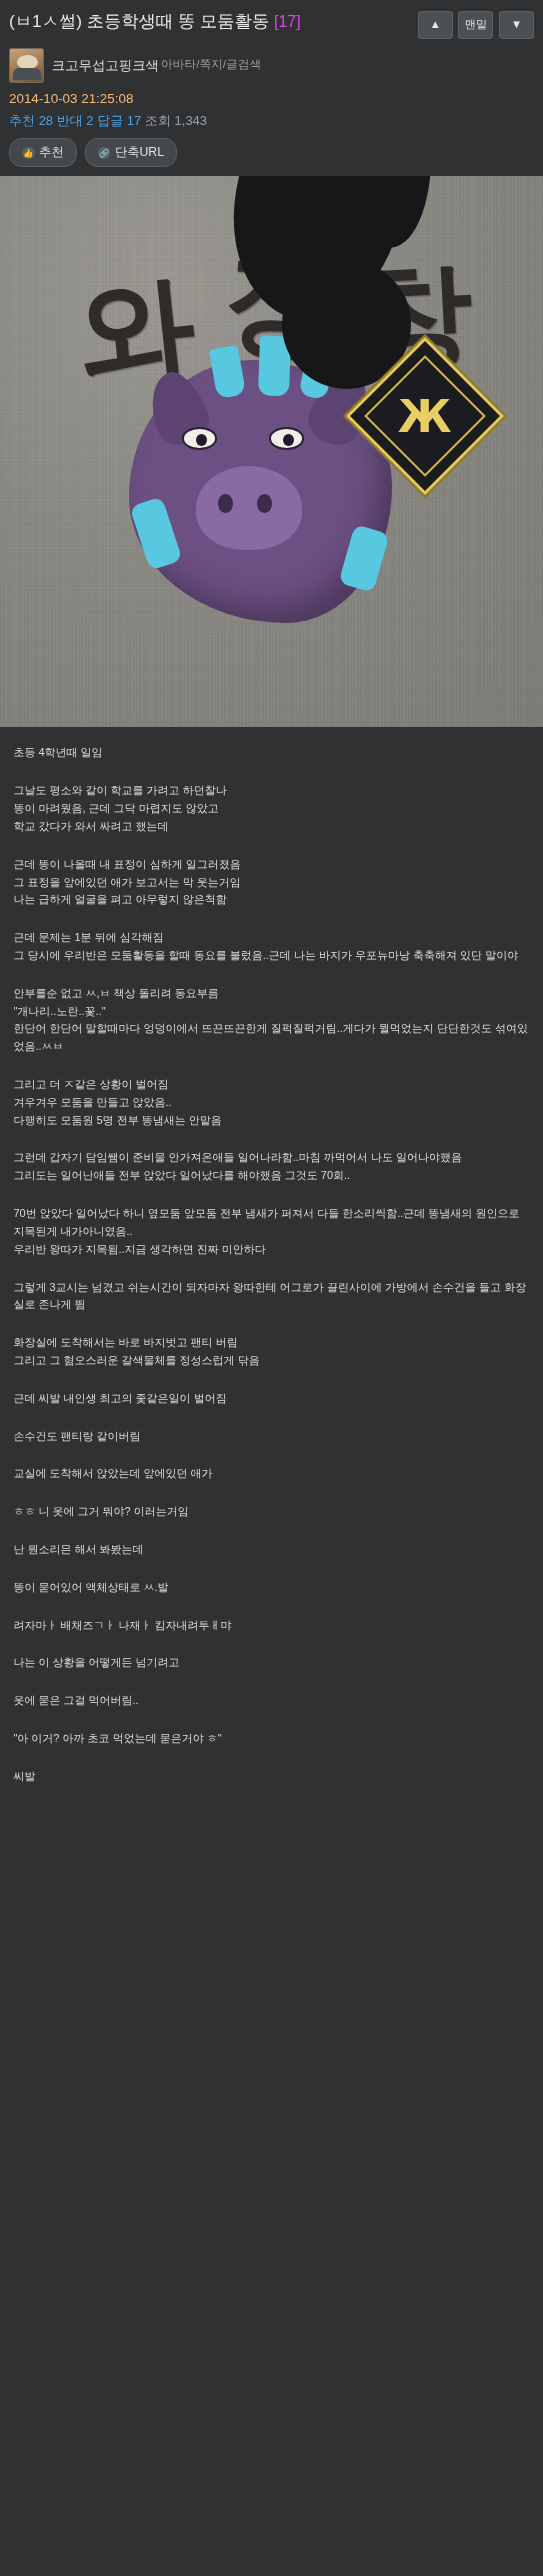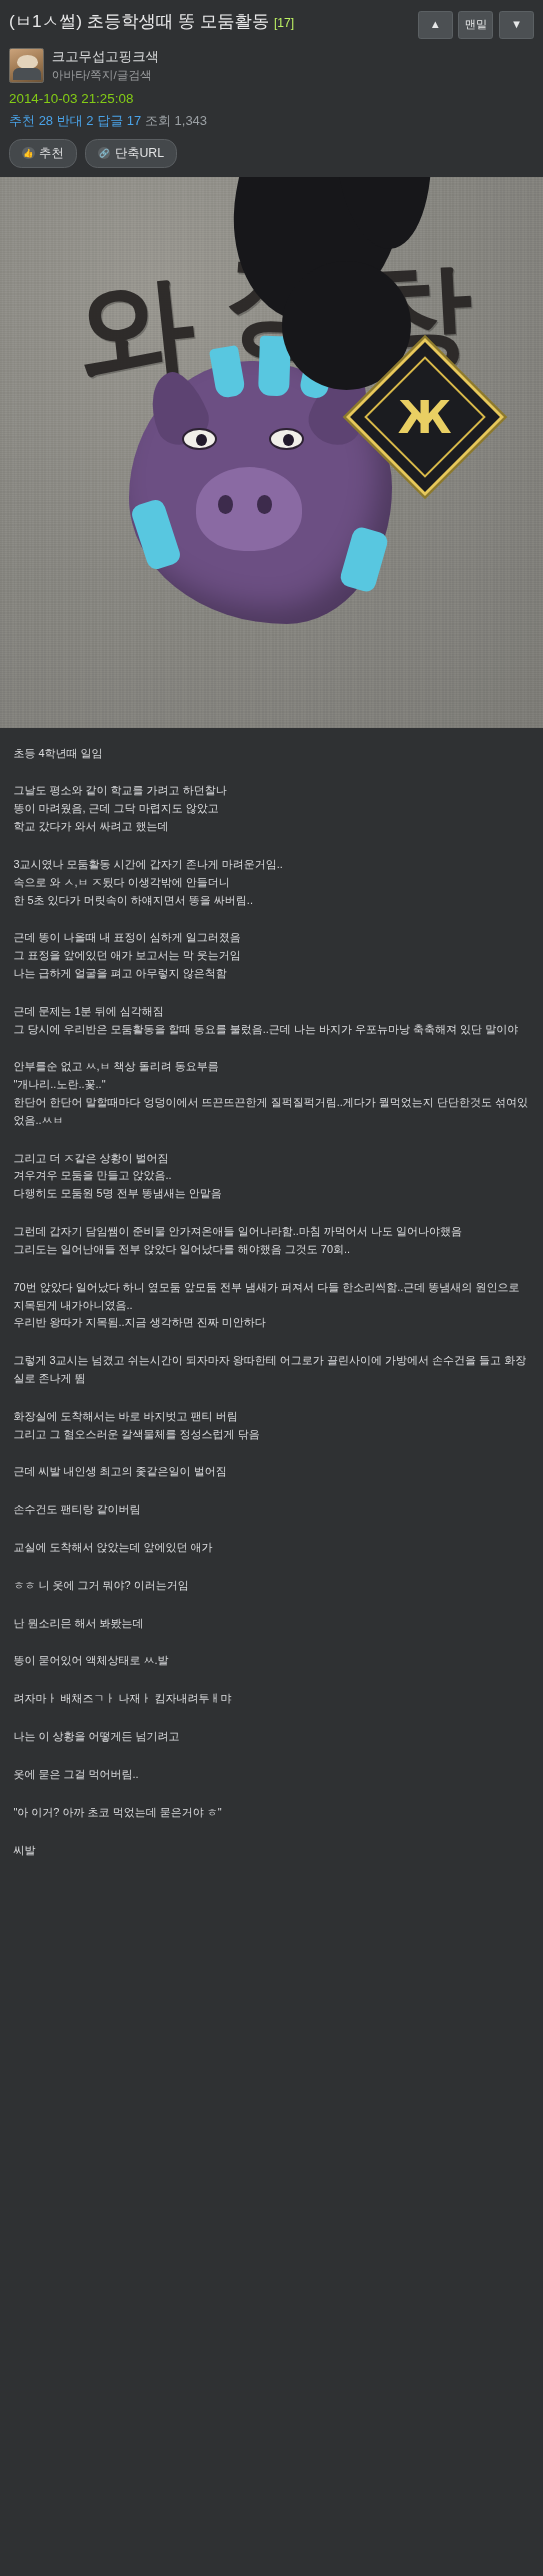--- a/index.html
+++ b/index.html
@@ -27,22 +27,22 @@
   .title-text {
     flex: 1;
     color: #e9e9ea;
     font-size: 17.3px;
     line-height: 1.35;
     font-weight: 400;
     padding-right: 7.8px;
     word-break: break-all;
   }
   .title-count {
-    color: #bef264;
-    font-size: 12px;
+    color: #d946ef;
+    font-size: 16px;
   }
   .title-btns {
     display: flex;
     gap: 5.6px;
     padding-top: 1.1px;
   }
   .tbtn {
     width: 35px;
     height: 28px;
     background: #4c5053;
@@ -82,28 +82,28 @@
     background: #e3d3bb;
   }
   .avatar::after {
     content: "";
     position: absolute;
     left: 3.4px; bottom: 2.2px;
     width: 28px; height: 12.3px;
     border-radius: 5.6px 5.6px 0 0;
     background: #4a4f53;
   }
-  .author-meta { display: flex; flex-direction: column; gap: 2.2px; }
+  .author-meta { display: flex; gap: 2.2px; }
   .author-name { color: #d9dadb; font-size: 13.4px; }
   .author-sub { color: #9a9c9e; font-size: 11.7px; }
 
   
   .datestamp {
     padding: 4.5px 9px 1.1px 9px;
-    color: #84cc16;
+    color: #fdba74;
     font-size: 13.4px;
   }
   .stats {
     padding: 4.5px 9px 6.7px 9px;
     font-size: 13px;
     color: #9ba0a4;
   }
   .stats .hl { color: #4aa3e8; }
   .stats .sep { color: #6e7276; }
 
@@ -387,23 +387,20 @@
         <span class="emblem-glyph">Ж</span>
       </div>
     </div>
   </div>
 
   <div class="bodywrap">
     <p class="para">초등 4학년때 일임</p>
     <p class="para">그날도 평소와 같이 학교를 가려고 하던찰나
 똥이 마려웠음, 근데 그닥 마렵지도 않았고
 학교 갔다가 와서 싸려고 했는데</p>
-    <p class="para">3교시였나 모둠활동 시간에 갑자기 존나게 마려운거임..
-속으로 와 ㅅ,ㅂ ㅈ됬다 이생각밖에 안들더니
-한 5초 있다가 머릿속이 하얘지면서 똥을 싸버림..</p>
     <p class="para">근데 똥이 나올때 내 표정이 심하게 일그러졌음
 그 표정을 앞에있던 애가 보고서는 막 웃는거임
 나는 급하게 얼굴을 펴고 아무렇지 않은척함</p>
     <p class="para">근데 문제는 1분 뒤에 심각해짐
 그 당시에 우리반은 모둠활동을 할때 동요를 불렀음..근데 나는 바지가 우포뉴마낭 축축해져 있단 말이야</p>
     <p class="para">안부를순 없고 ㅆ,ㅂ 책상 돌리려 동요부름
 "개나리..노란..꽃.."
 한단어 한단어 말할때마다 엉덩이에서 뜨끈뜨끈한게 질퍽질퍽거림..게다가 뭘먹었는지 단단한것도 섞여있었음..ㅆㅂ</p>
     <p class="para">그리고 더 ㅈ같은 상황이 벌어짐
 겨우겨우 모둠을 만들고 앉았음..

